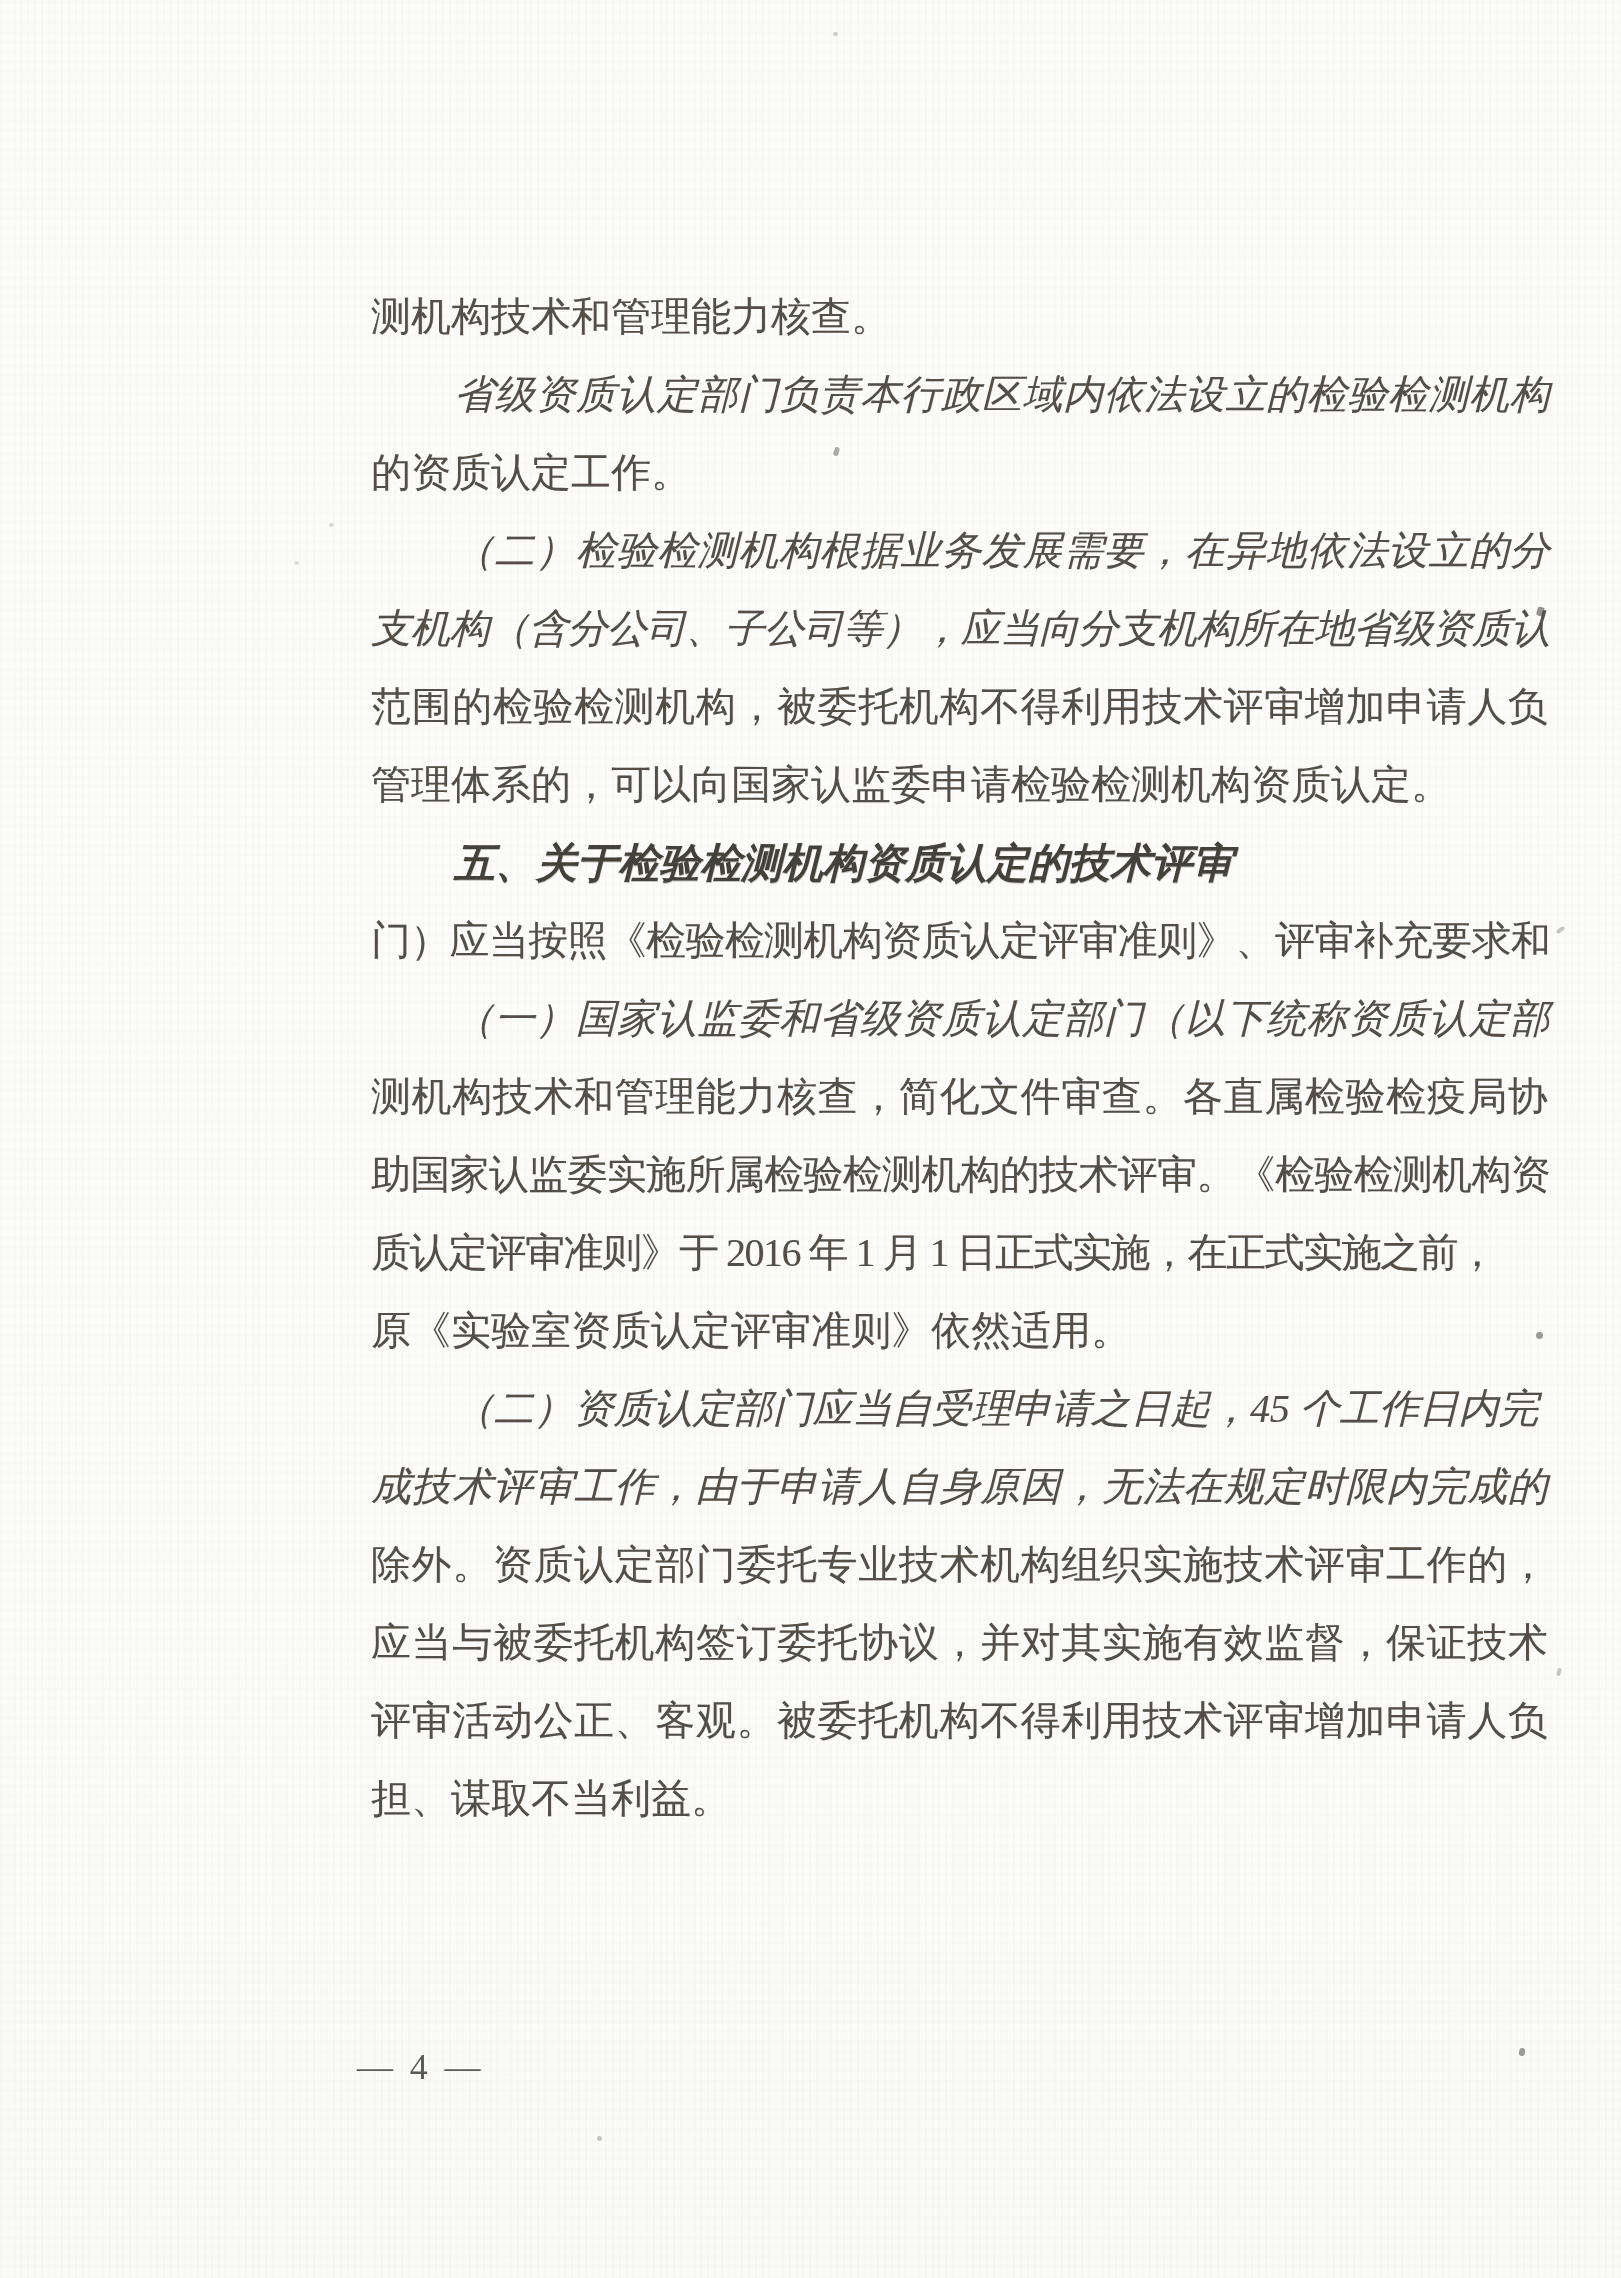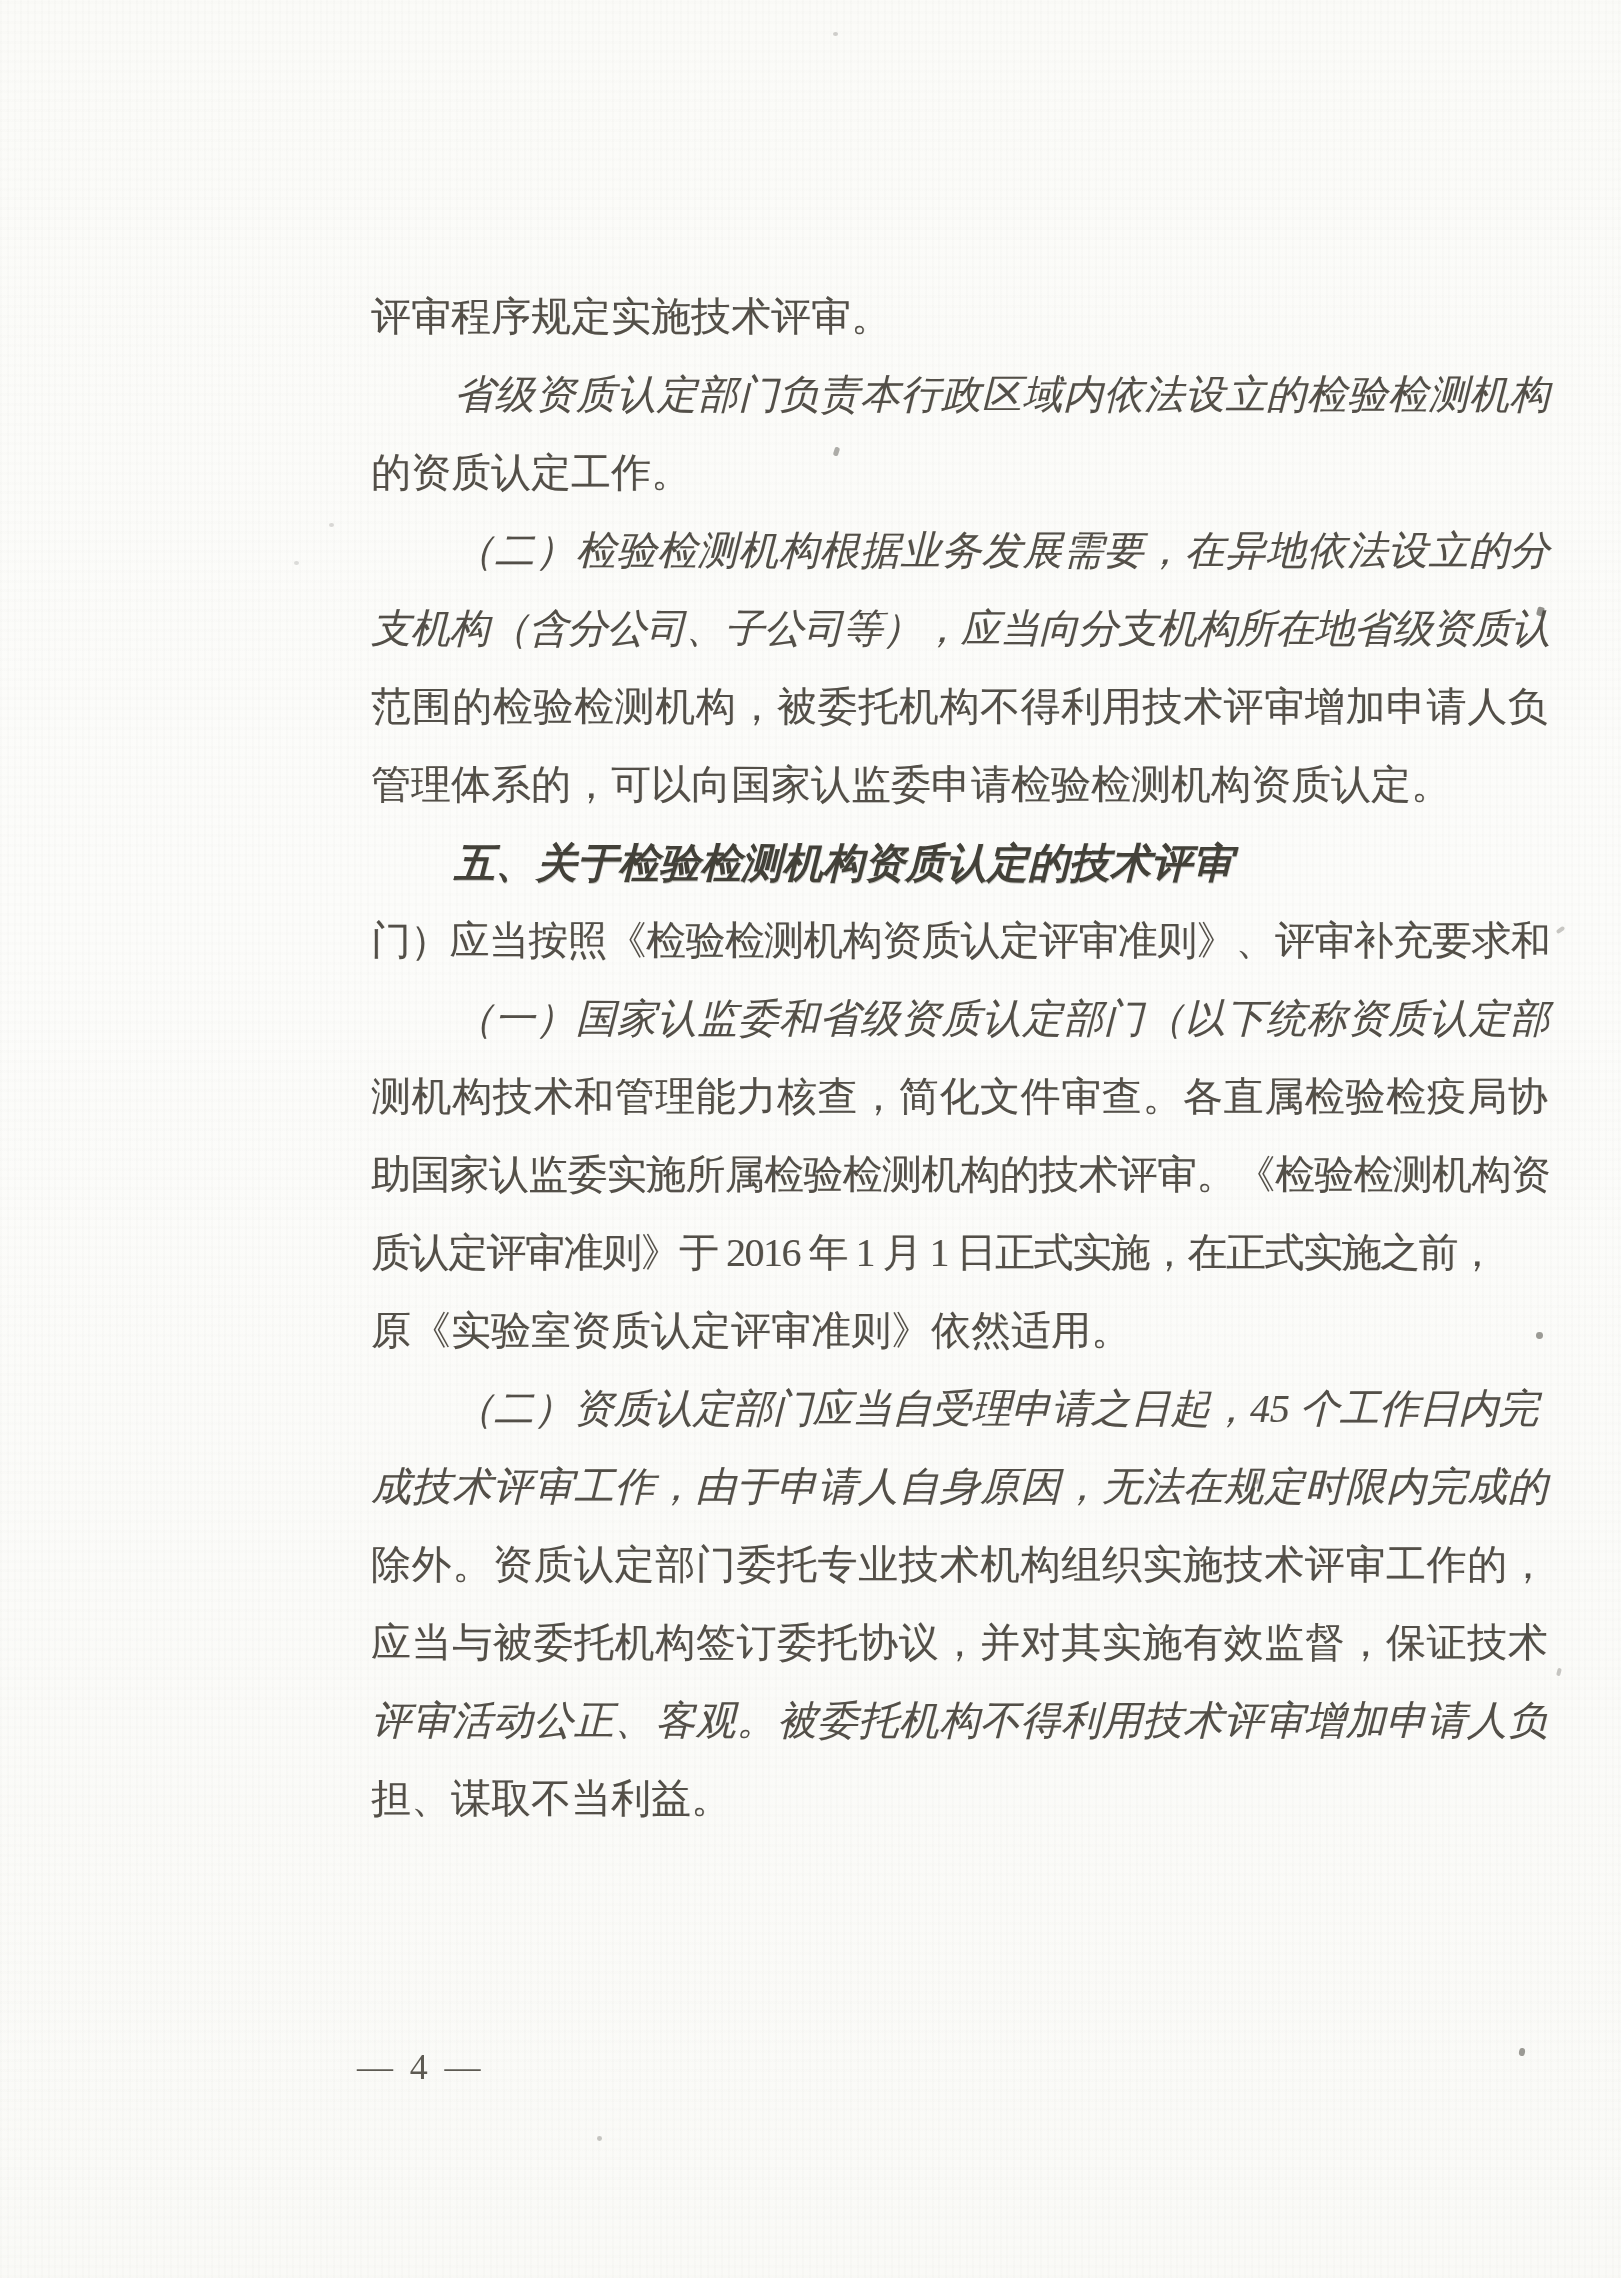--- a/index.html
+++ b/index.html
@@ -58,39 +58,39 @@
   .speck {
     position: absolute;
     background: #4f4d46;
   }
 </style>
 </head>
 <body>
 
 <div class="page">
   <div id="text-block">
-      <div class="line">评审程序规定实施技术评审。</div>
+      <div class="line">测机构技术和管理能力核查。</div>
       <div class="line indent" style="letter-spacing: 0.6px;">省级资质认定部门负责本行政区域内依法设立的检验检测机构</div>
       <div class="line">的资质认定工作。</div>
       <div class="line indent" style="letter-spacing: 0.6px;">（二）检验检测机构根据业务发展需要，在异地依法设立的分</div>
       <div class="line" style="letter-spacing: -0.7px; font-style: italic;">支机构（含分公司、子公司等），应当向分支机构所在地省级资质认</div>
       <div class="line" style="letter-spacing: 0.6px;">范围的检验检测机构，被委托机构不得利用技术评审增加申请人负</div>
       <div class="line">管理体系的，可以向国家认监委申请检验检测机构资质认定。</div>
       <div class="line bold indent">五、关于检验检测机构资质认定的技术评审</div>
       <div class="line" style="letter-spacing: -0.7px;">门）应当按照《检验检测机构资质认定评审准则》、评审补充要求和</div>
       <div class="line indent" style="letter-spacing: 0.6px;">（一）国家认监委和省级资质认定部门（以下统称资质认定部</div>
       <div class="line" style="letter-spacing: 0.6px;">测机构技术和管理能力核查，简化文件审查。各直属检验检疫局协</div>
       <div class="line" style="letter-spacing: -0.7px;">助国家认监委实施所属检验检测机构的技术评审。《检验检测机构资</div>
       <div class="line" style="letter-spacing: -1.5px;">质认定评审准则》于 2016 年 1 月 1 日正式实施，在正式实施之前，</div>
       <div class="line">原《实验室资质认定评审准则》依然适用。</div>
       <div class="line indent" style="letter-spacing: -0.2px;">（二）资质认定部门应当自受理申请之日起，45 个工作日内完</div>
       <div class="line" style="letter-spacing: 0.6px; font-style: italic;">成技术评审工作，由于申请人自身原因，无法在规定时限内完成的</div>
       <div class="line" style="letter-spacing: 0.6px;">除外。资质认定部门委托专业技术机构组织实施技术评审工作的，</div>
       <div class="line" style="letter-spacing: 0.6px;">应当与被委托机构签订委托协议，并对其实施有效监督，保证技术</div>
-      <div class="line" style="letter-spacing: 0.6px; font-style: italic;">评审活动公正、客观。被委托机构不得利用技术评审增加申请人负</div>
+      <div class="line" style="letter-spacing: 0.6px;">评审活动公正、客观。被委托机构不得利用技术评审增加申请人负</div>
       <div class="line">担、谋取不当利益。</div>
     </div>
   <div class="page-number">— 4 —</div>
   <div id="artifacts">
       <div class="speck" style="left: 833px; top: 32px; width: 4.9px; height: 3.9px; opacity: 0.25; border-radius: 50%; transform: rotate(0deg);"></div>
       <div class="speck" style="left: 834px; top: 447px; width: 4.9px; height: 8.8px; opacity: 0.45; border-radius: 2px; transform: rotate(18deg);"></div>
       <div class="speck" style="left: 329px; top: 523px; width: 4.9px; height: 3.9px; opacity: 0.2; border-radius: 50%; transform: rotate(0deg);"></div>
       <div class="speck" style="left: 294px; top: 561px; width: 4.9px; height: 3.9px; opacity: 0.18; border-radius: 50%; transform: rotate(0deg);"></div>
       <div class="speck" style="left: 1537px; top: 607px; width: 6.8px; height: 8.8px; opacity: 0.6; border-radius: 2px; transform: rotate(15deg);"></div>
       <div class="speck" style="left: 1556px; top: 928px; width: 8.8px; height: 3.9px; opacity: 0.3; border-radius: 2px; transform: rotate(-35deg);"></div>

